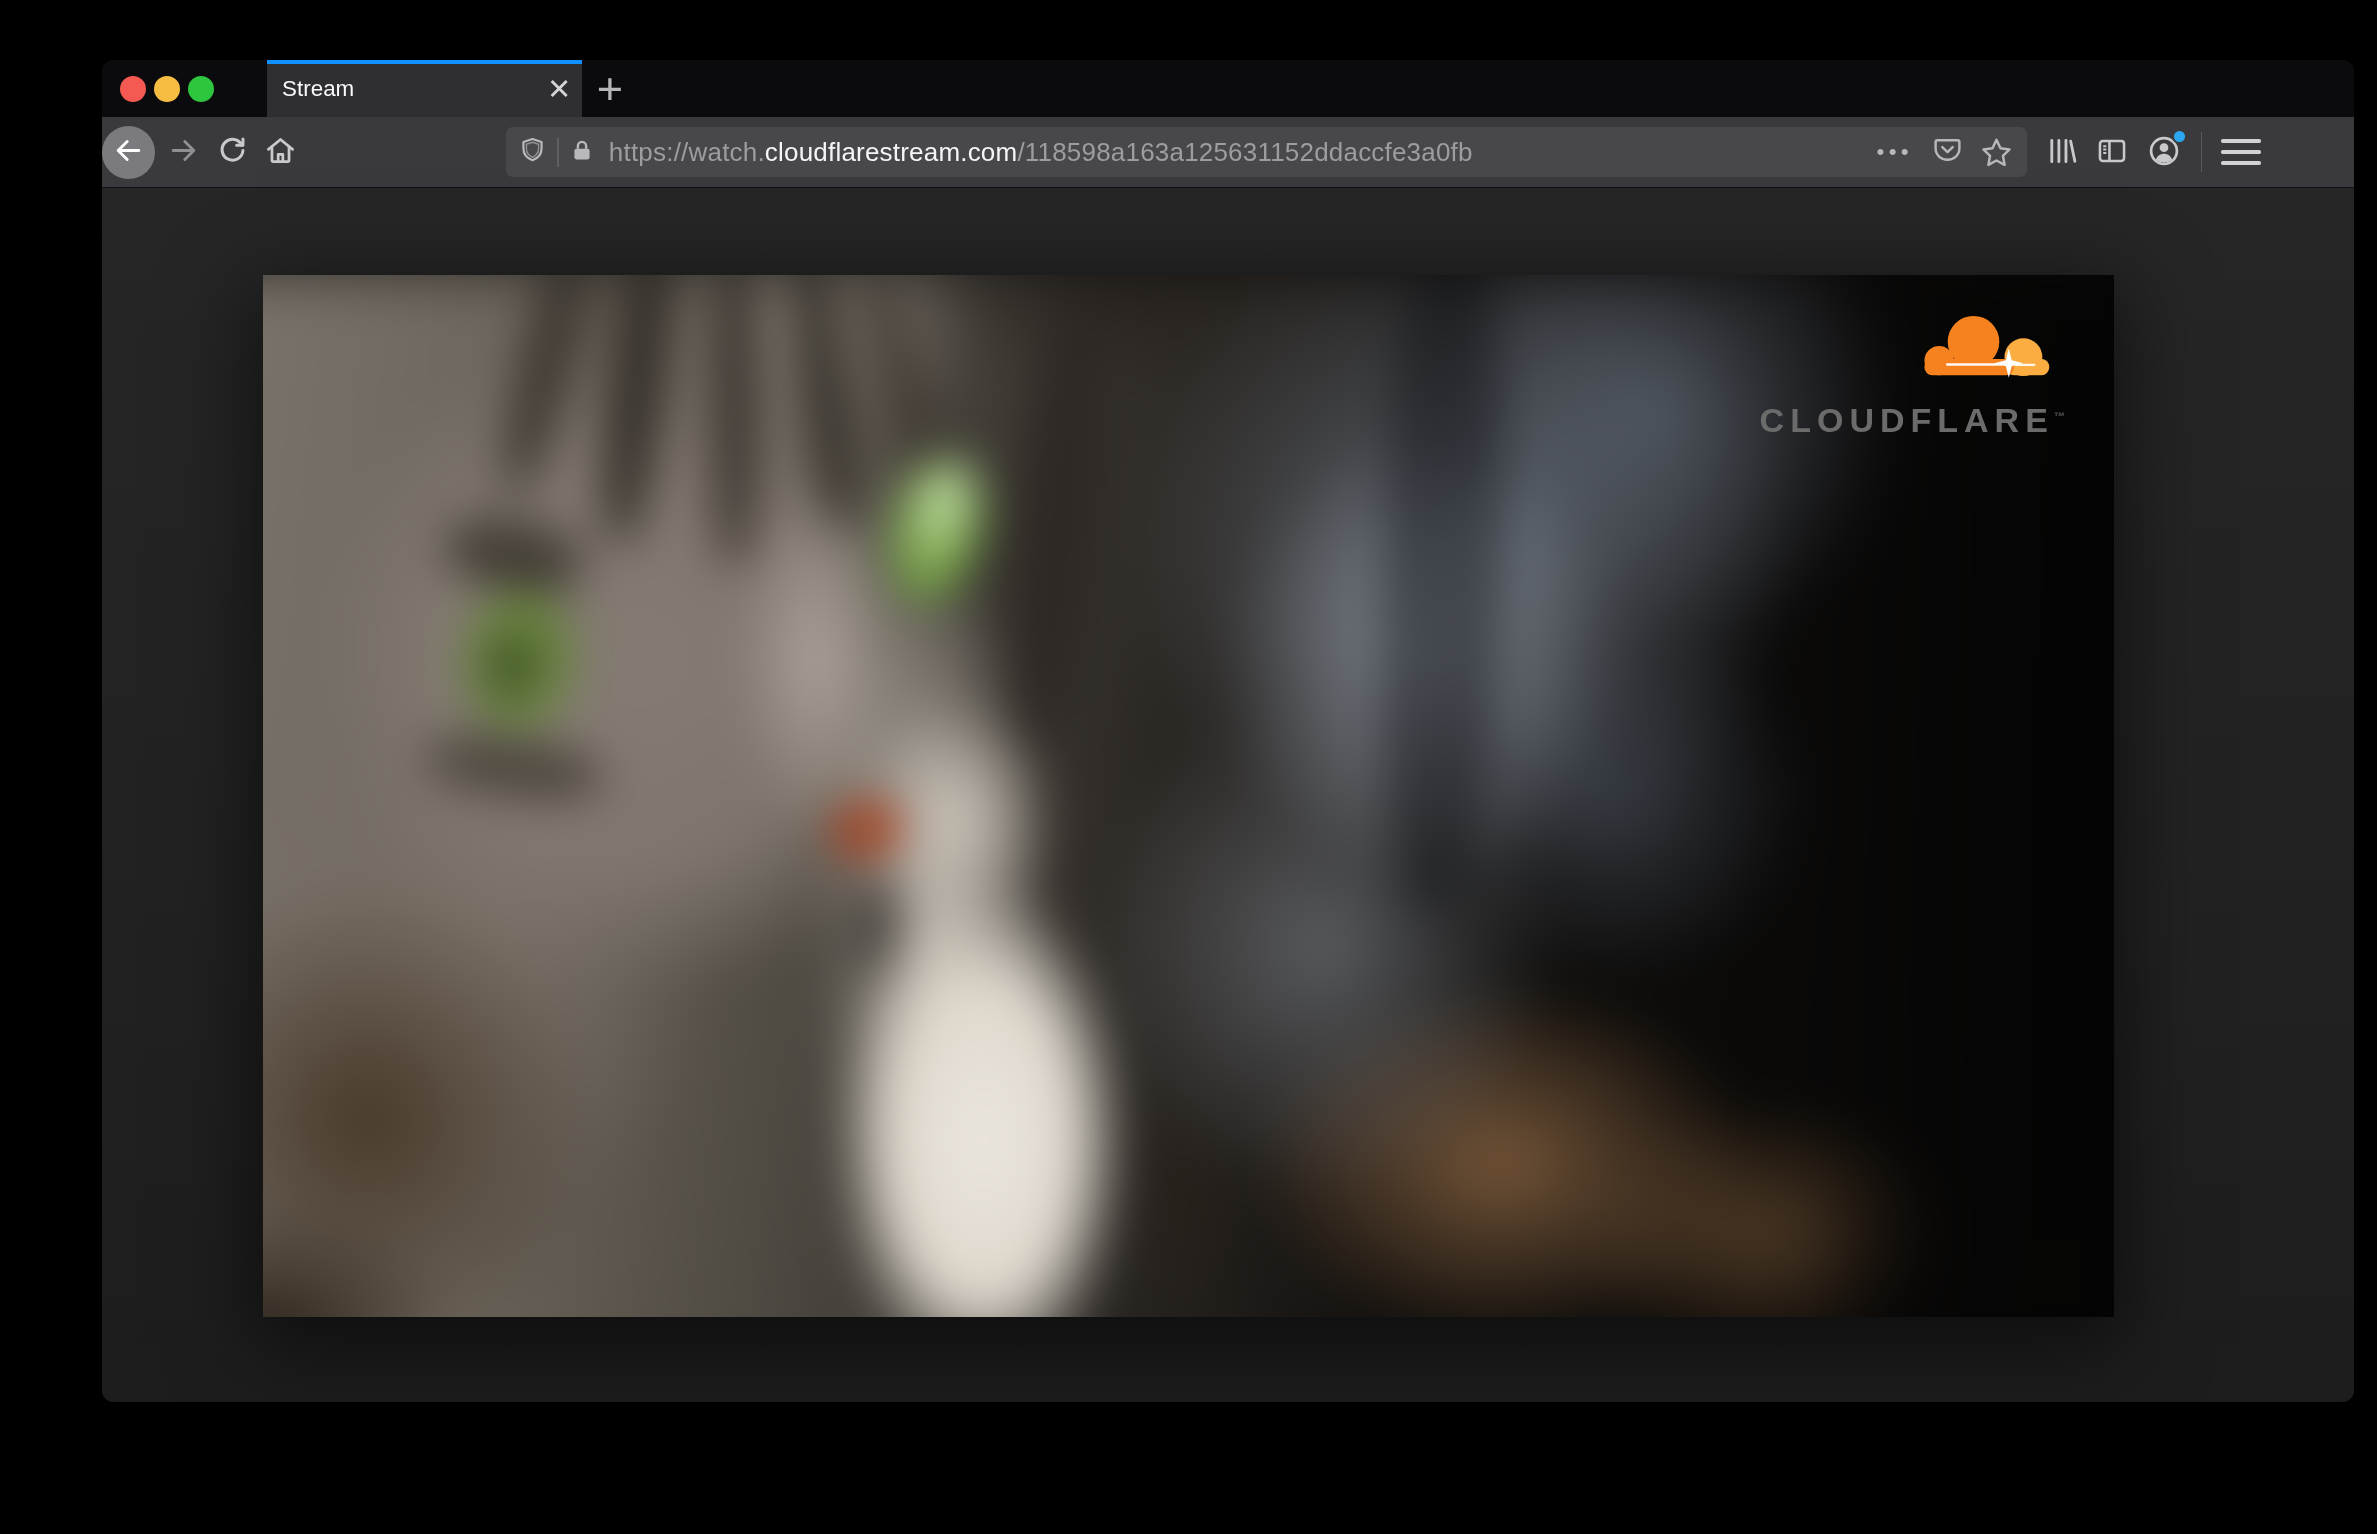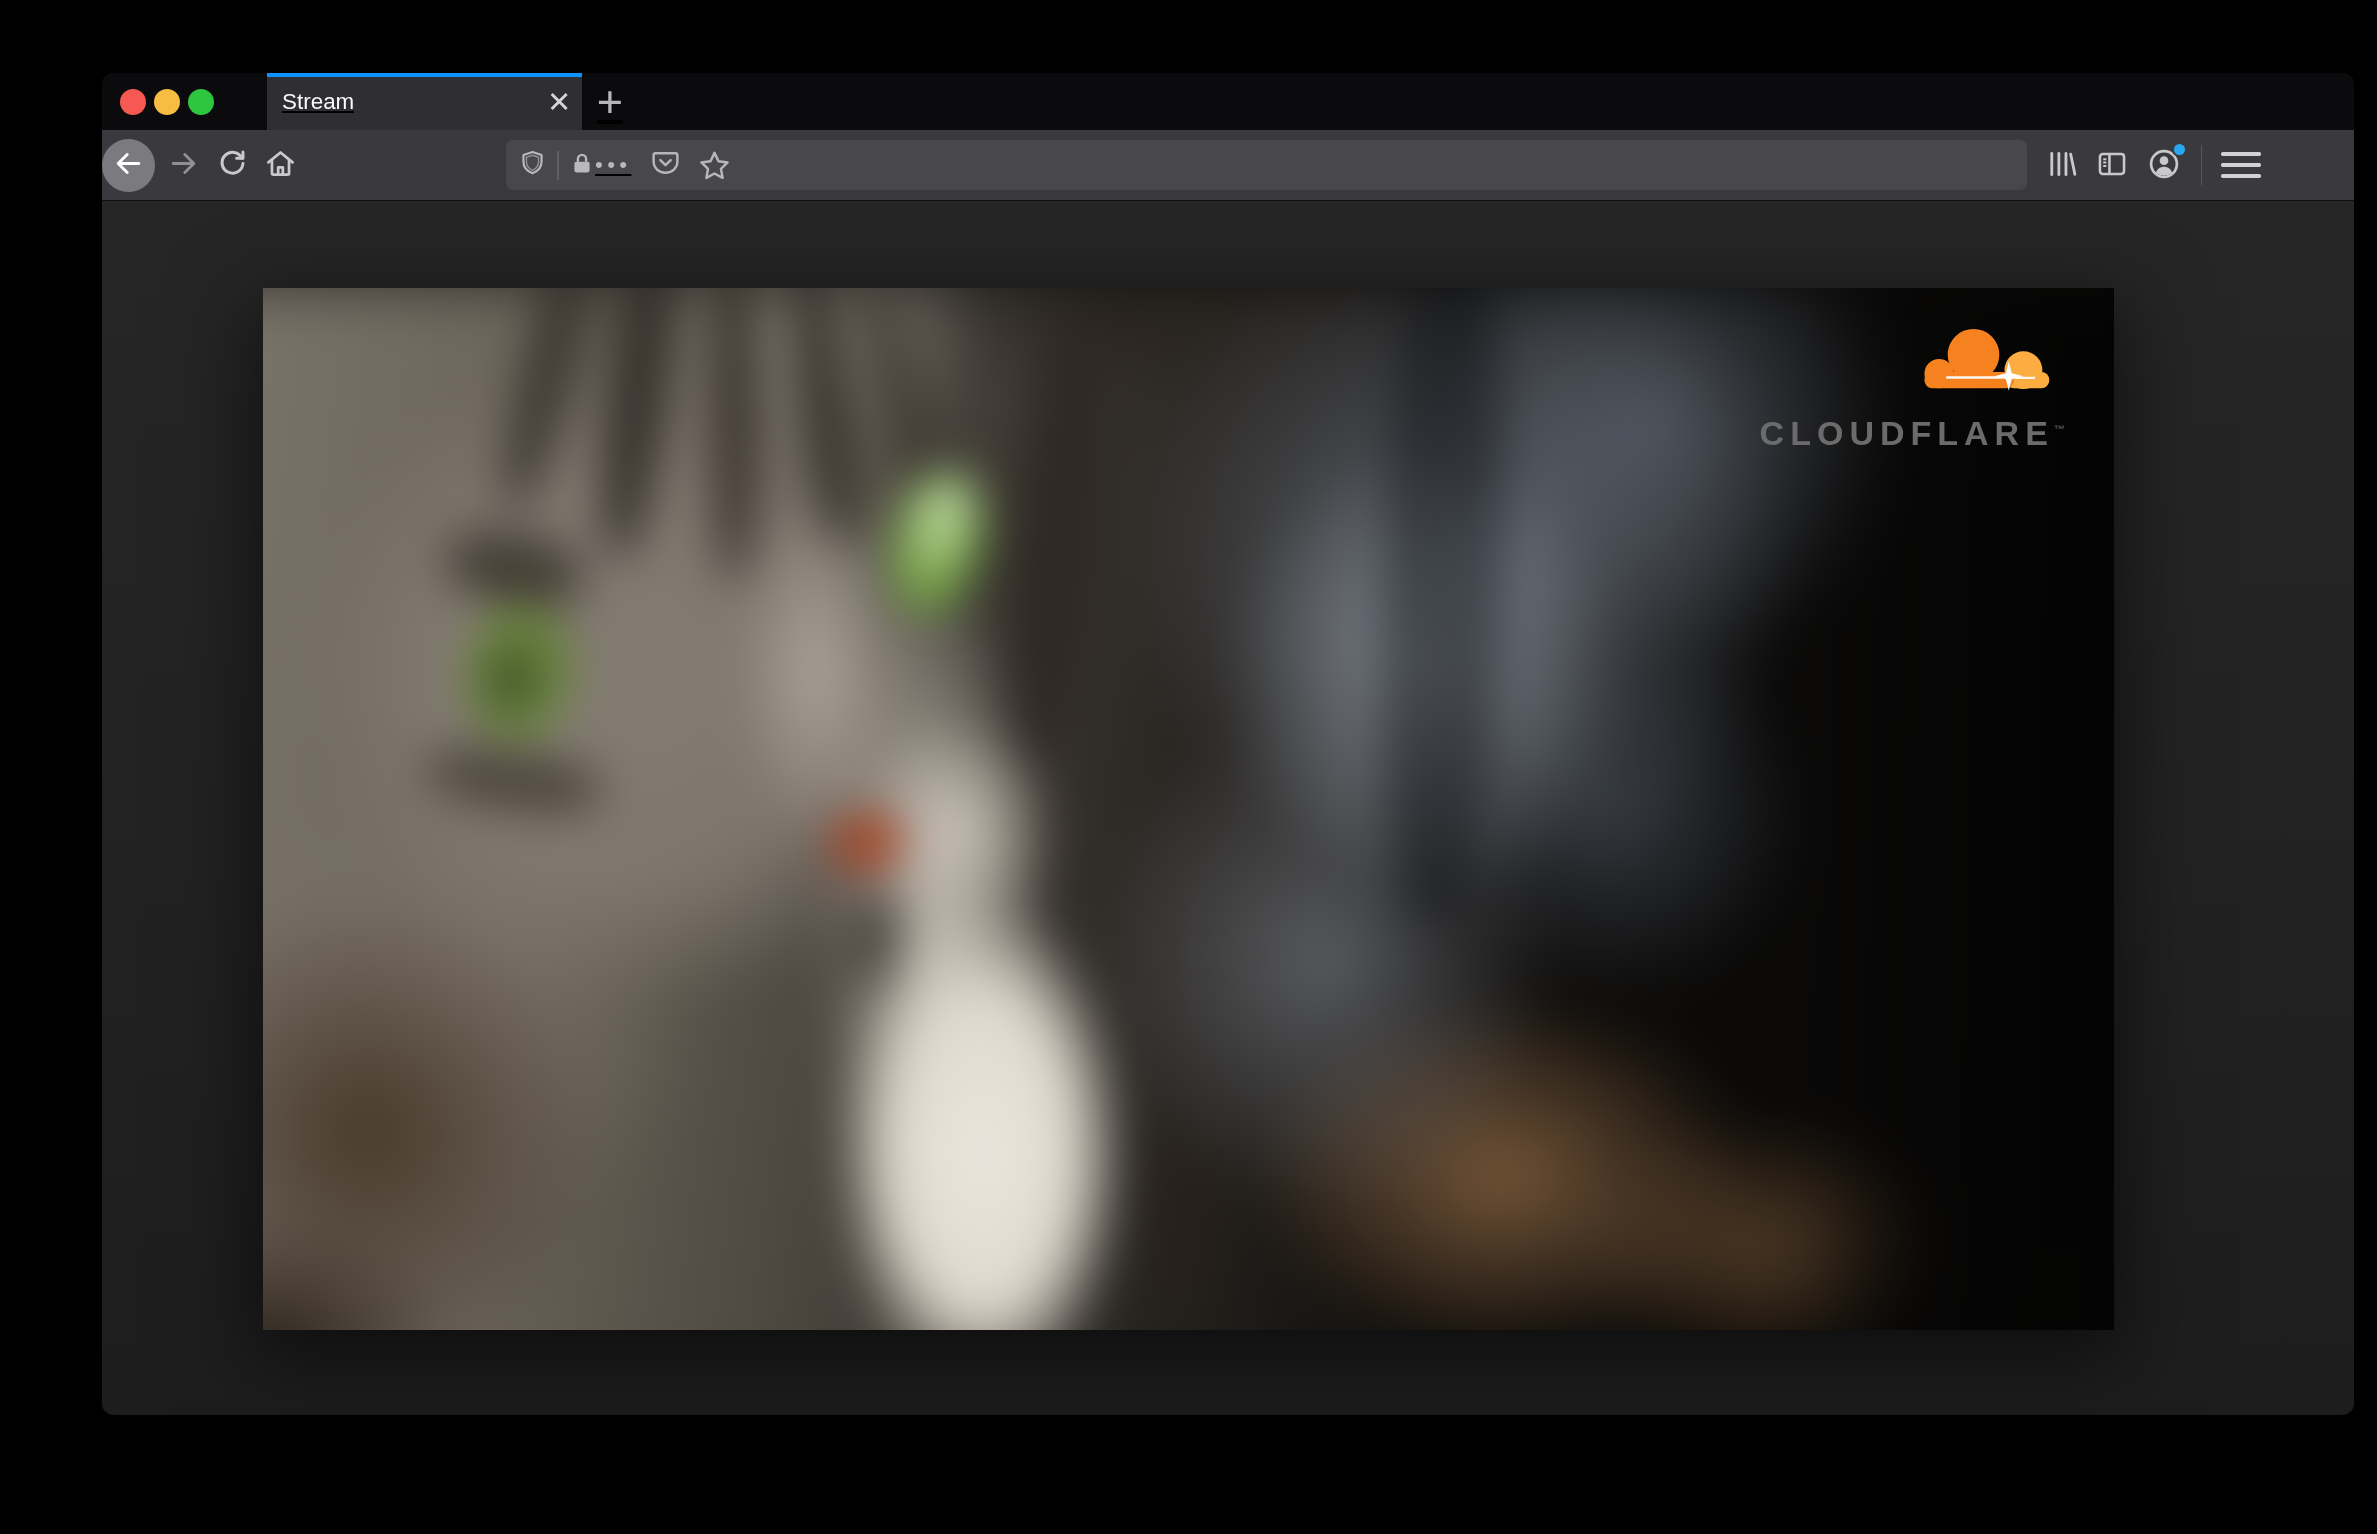--- a/index.html
+++ b/index.html
@@ -1,23 +1,23 @@
 <!DOCTYPE html>
 <html style="font-size:13.8px"><head>
 <meta charset="utf-8">
 <style>
   * { margin:0; padding:0; box-sizing:border-box; }
   html,body { background:#000; }
   body { font-family:"Liberation Sans","DejaVu Sans",sans-serif; }
   .stage { position:relative; width:2377px; height:1534px; background:#000; overflow:hidden; }
 
   
-  .window { position:absolute; left:102px; top:73px; width:2252px; height:1342px;
+  .window { position:absolute; left:102px; top:60px; width:2252px; height:1342px;
             background:#1d1d1f; border-radius:12px; overflow:hidden;
-            box-shadow:0 26px 78px rgba(0,0,0,.8);text-decoration:underline; }
+            box-shadow:0 26px 78px rgba(0,0,0,.8); }
 
   
   .tabstrip { position:relative; height:57px; background:#0b0b0d; display:flex; align-items:stretch; }
   .traffic { display:flex; align-items:center; gap:7.8px; padding-left:18px; }
   .light { width:26px; height:26px; border-radius:50%; }
   .light.red    { background:#f55951; }
   .light.yellow { background:#f6bd42; }
   .light.green  { background:#2ec63f; }
   .tab-spacer { width:53px; }
   .tab { position:relative; width:315px; background:#2f2f33; display:flex; align-items:center; padding:0 38px 0 15.5px; }
@@ -180,20 +180,23 @@
               <path d="M12 5.2l5 1.6v3.8c0 3.4-2.1 5.8-5 7-2.9-1.2-5-3.6-5-7V6.8z" stroke-width="1.2" opacity=".65"></path>
             </svg>
         </span>
         <span class="perm-divider"></span>
         <span class="icon-svg">
           <svg width="26" height="27.6" viewBox="0 0 24 24">
               <rect x="5" y="10" width="14" height="10" rx="2" fill="#b9b9bc"></rect>
               <path d="M8.2 10V7.6a3.8 3.8 0 0 1 7.6 0V10" stroke="#b9b9bc" stroke-width="2.2" fill="none"></path>
             </svg>
         </span>
+        <span class="url-text">
+          <span class="url-dim">https://watch.</span><span class="url-domain">cloudflarestream.com</span><span class="url-dim">/118598a163a125631152ddaccfe3a0fb</span>
+        </span>
         <span class="dots">•••</span>
         <span class="icon-svg">
           <svg width="31" height="31" viewBox="0 0 24 24" fill="none" stroke="#b7b7ba" stroke-width="1.9" stroke-linecap="round" stroke-linejoin="round">
               <path d="M4.2 4h15.6c.8 0 1.4.6 1.4 1.4v5.1c0 5-4.1 8.6-9.2 8.6s-9.2-3.6-9.2-8.6V5.4c0-.8.6-1.4 1.4-1.4z"></path>
               <path d="M8 9.3l4 4 4-4"></path>
             </svg>
         </span>
         <span class="bar-icon">
           <svg width="33" height="33" viewBox="0 0 24 24" fill="none" stroke="#b7b7ba" stroke-width="1.8" stroke-linejoin="round">
               <polygon points="12 2.8 14.9 8.9 21.5 9.8 16.7 14.4 17.9 21 12 17.8 6.1 21 7.3 14.4 2.5 9.8 9.1 8.9"></polygon>

